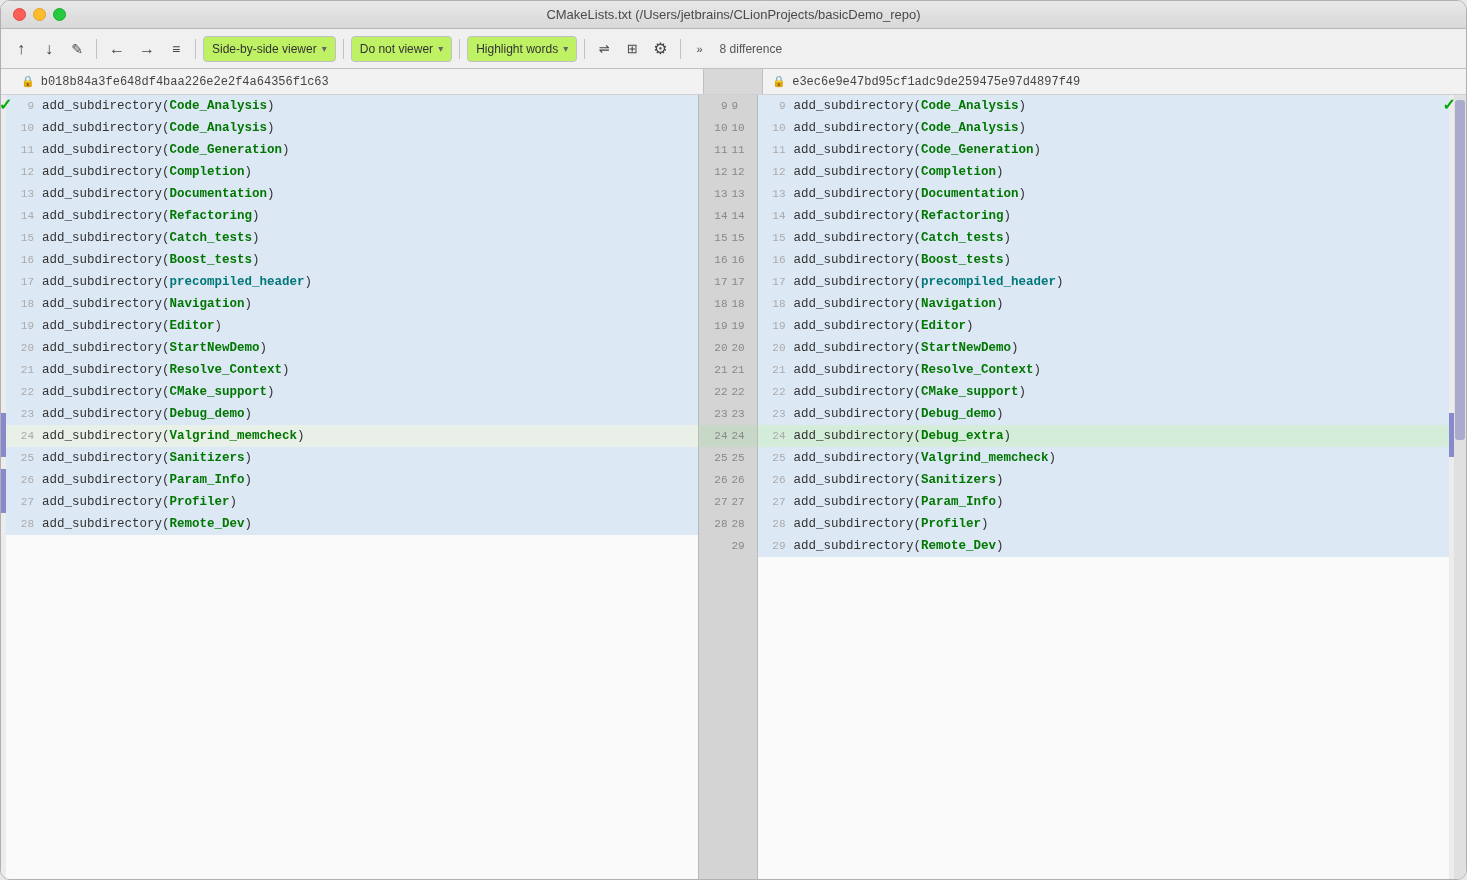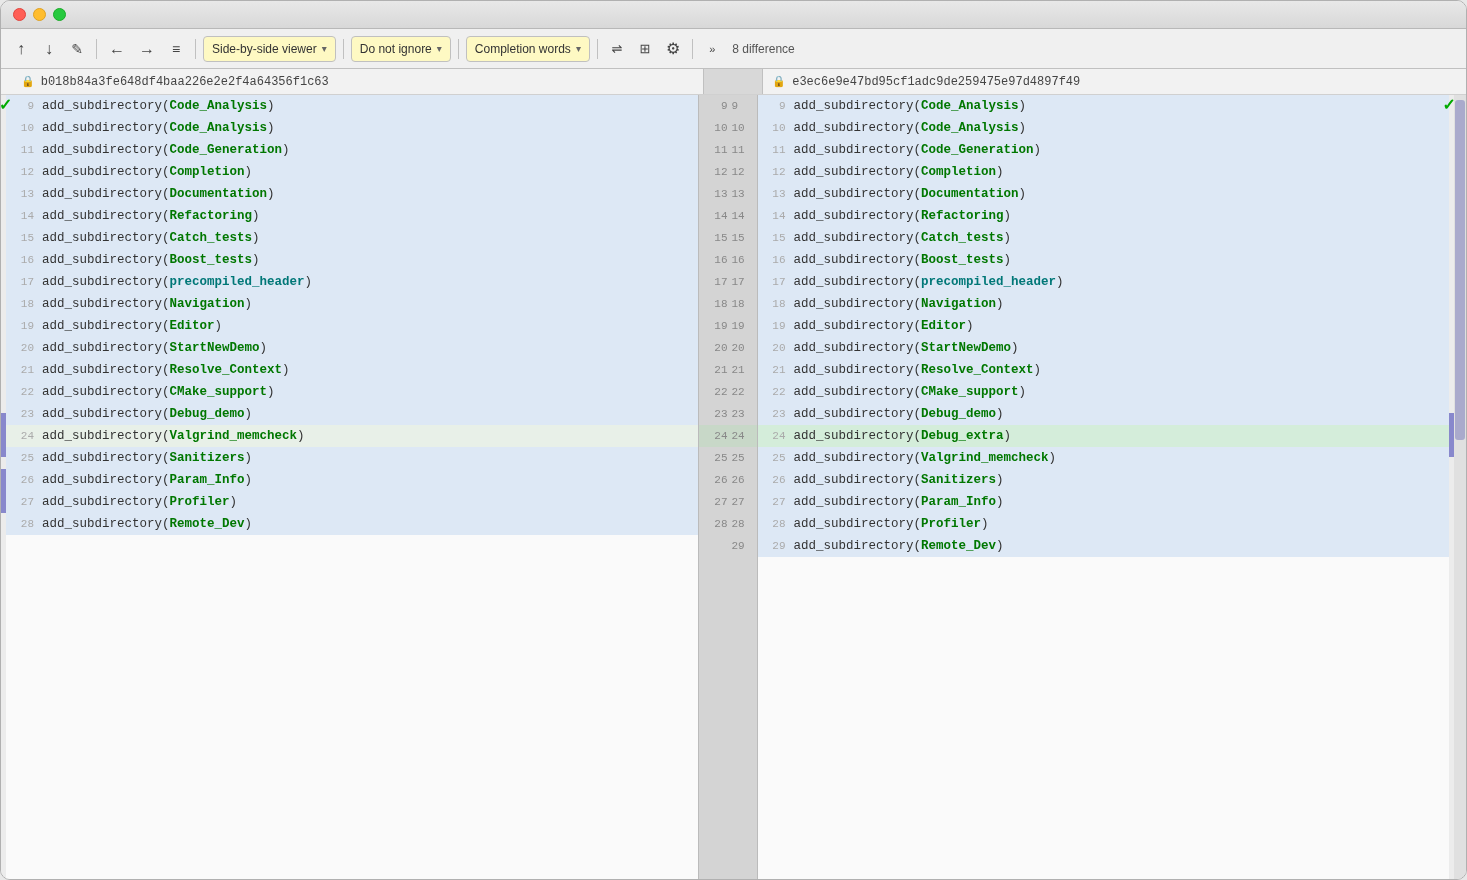--- a/index.html
+++ b/index.html
@@ -75,21 +75,21 @@
       min-width: 24px;
       height: 26px;
     }
     .toolbar-separator {
       width: 1px;
       height: 20px;
       background: #c0c0c0;
       margin: 0 3px;
     }
     .dropdown-btn {
-      background: #fef9c3;
+      background: #bef264;
       border: 1px solid #c0c0c0;
       border-radius: 4px;
       padding: 3px 8px;
       font-size: 12px;
       color: #333;
       cursor: pointer;
       display: flex;
       align-items: center;
       gap: 5px;
       height: 26px;
@@ -153,43 +153,44 @@
 <body>
 
 <div class="window">
 
   <div class="title-bar">
     <div class="traffic-lights">
       <div class="traffic-light tl-close"></div>
       <div class="traffic-light tl-minimize"></div>
       <div class="traffic-light tl-maximize"></div>
     </div>
+    <span class="title-text">CMakeLists.txt (/Users/jetbrains/CLionProjects/basicDemo_repo)</span>
   </div>
 
   <div class="toolbar">
     <button class="toolbar-btn">↑</button>
     <button class="toolbar-btn">↓</button>
     <button class="toolbar-btn" style="font-size:14px;">✎</button>
     <div class="toolbar-separator"></div>
     <button class="toolbar-btn">←</button>
     <button class="toolbar-btn">→</button>
     <button class="toolbar-btn" style="font-size:14px;">≡</button>
     <div class="toolbar-separator"></div>
     <button class="dropdown-btn">
       <span>Side-by-side viewer</span>
       <span class="dropdown-arrow">▾</span>
     </button>
     <div class="toolbar-separator"></div>
     <button class="dropdown-btn">
-      <span>Do not ignore</span>
+      <span>Do not viewer</span>
       <span class="dropdown-arrow">▾</span>
     </button>
     <div class="toolbar-separator"></div>
     <button class="dropdown-btn">
-      <span>Completion words</span>
+      <span>Highlight words</span>
       <span class="dropdown-arrow">▾</span>
     </button>
     <div class="toolbar-separator"></div>
     <button class="toolbar-btn" style="font-size:13px;">⇌</button>
     <button class="toolbar-btn" style="font-size:13px;">⊞</button>
     <button class="toolbar-btn">
       <span>⚙</span>
     </button>
     <div class="toolbar-separator"></div>
     <button class="toolbar-btn" style="font-size:11px;">»</button>

